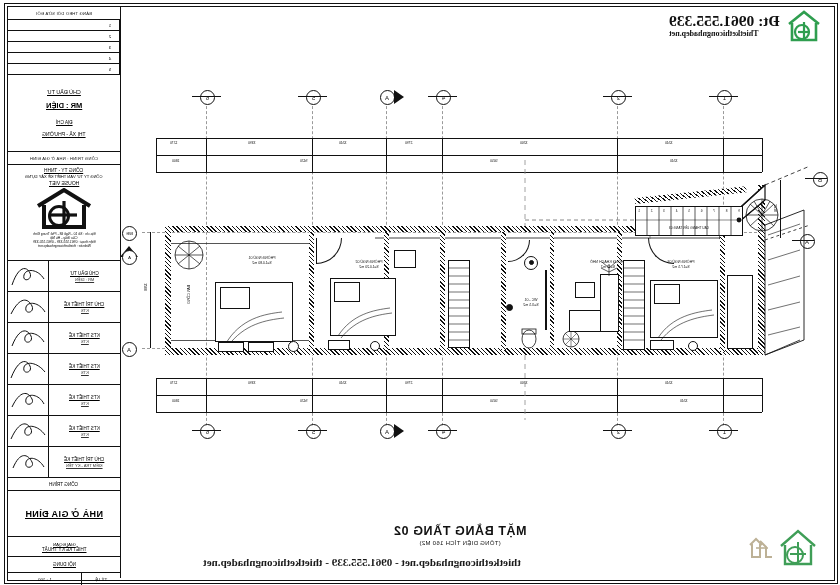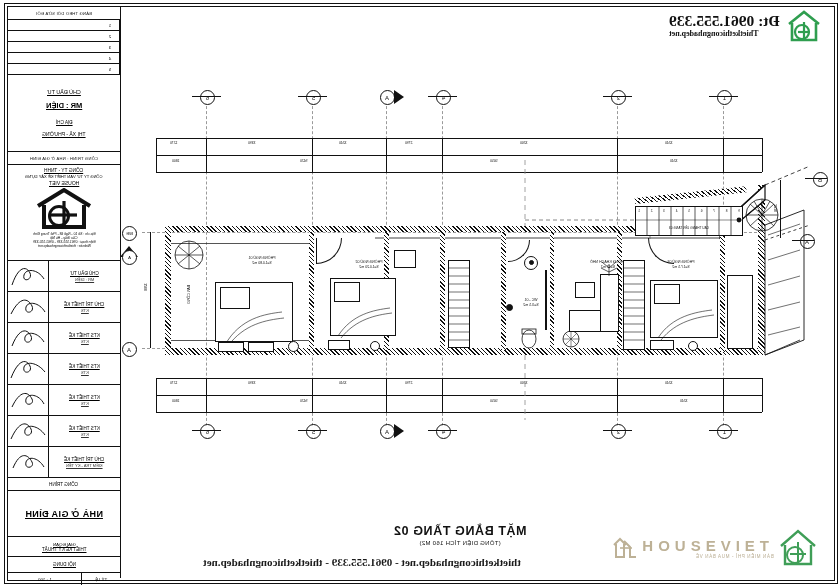--- a/index.html
+++ b/index.html
@@ -644,24 +644,20 @@
 
   <div class="wmark mirror">thietkethicongnhadep.net - 0961.555.339 - thietkethicongnhadep.net</div>
 
   <div class="hv">
     <svg width="26" height="26" viewBox="0 0 26 26">
       <path d="M2 10 L8 4 L14 10" fill="none" stroke="#bdb196" stroke-width="2"></path>
       <path d="M4 9 L4 22 L12 22 L12 9" fill="none" stroke="#bdb196" stroke-width="2"></path>
       <path d="M12 6 L18 12 L18 22 L24 22" fill="none" stroke="#bdb196" stroke-width="2"></path>
       <path d="M8 13 L20 13" stroke="#bdb196" stroke-width="1.6"></path>
     </svg>
-    <div>
-      <div class="word">HOUSEVIET</div>
-      <div class="sub mirror">BẢN MIỄN PHÍ - MUA BẢN VẼ</div>
-    </div>
     <svg width="40" height="40" viewBox="0 0 40 40">
       <path d="M3 18 L20 3 L37 18" fill="none" stroke="#3f9e57" stroke-width="2.4"></path>
       <path d="M7 17 L7 36 L33 36 L33 17" fill="none" stroke="#3f9e57" stroke-width="2.4"></path>
       <circle cx="17" cy="27" r="8" fill="none" stroke="#3f9e57" stroke-width="2"></circle>
       <path d="M20 14 L20 36" stroke="#3f9e57" stroke-width="2"></path>
       <path d="M12 26 L28 26" stroke="#3f9e57" stroke-width="2"></path>
     </svg>
   </div>
 
 </div>

